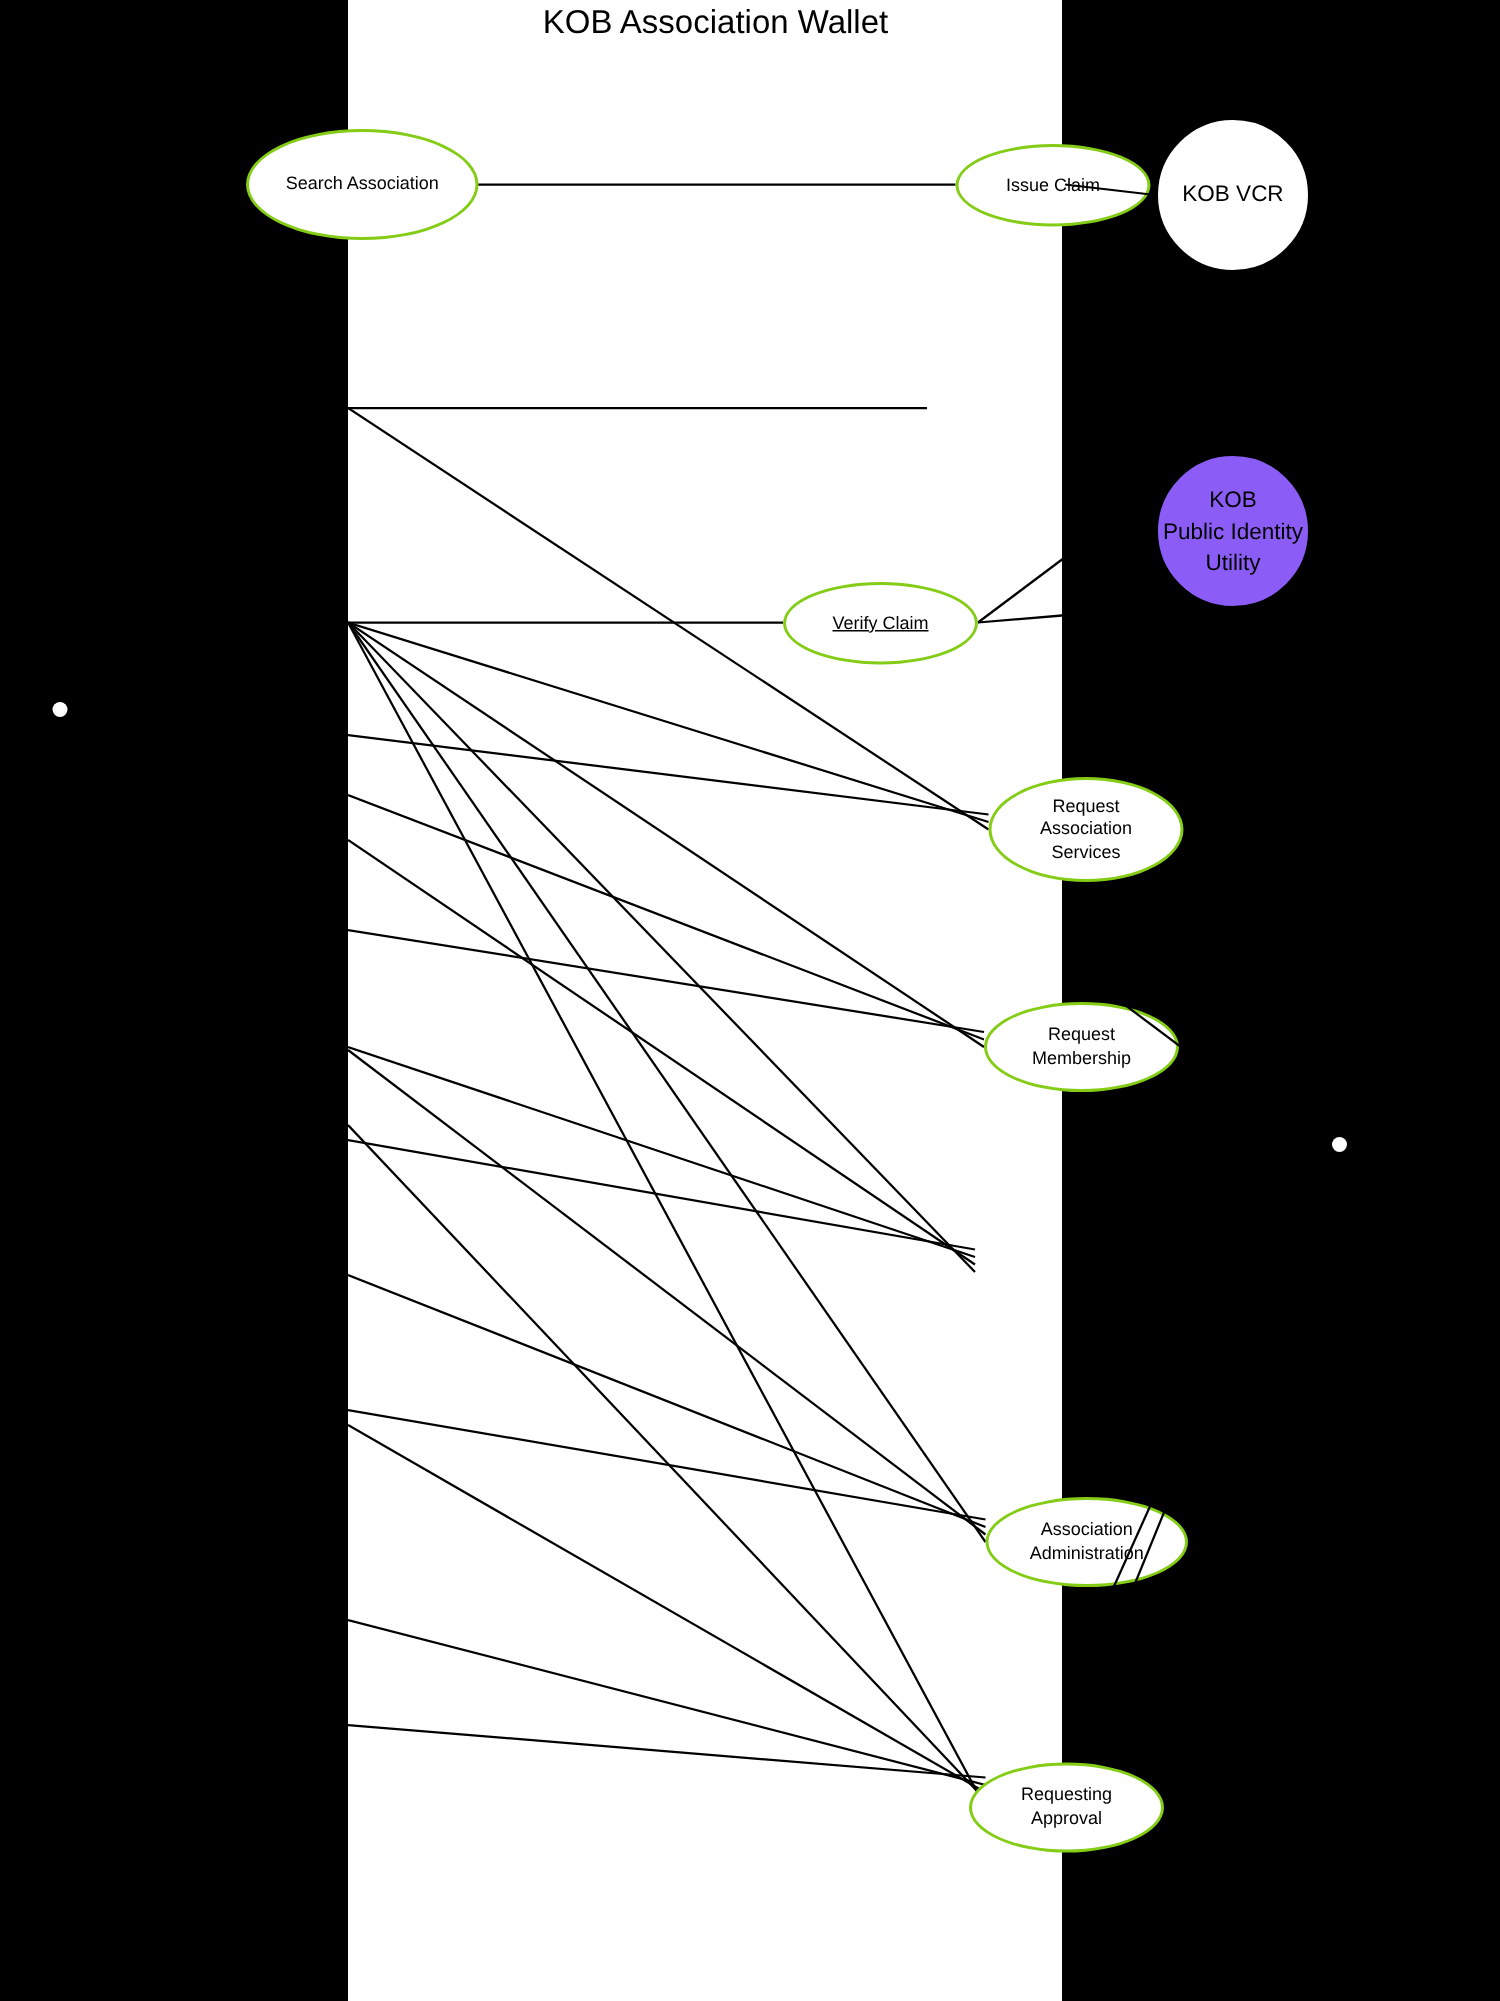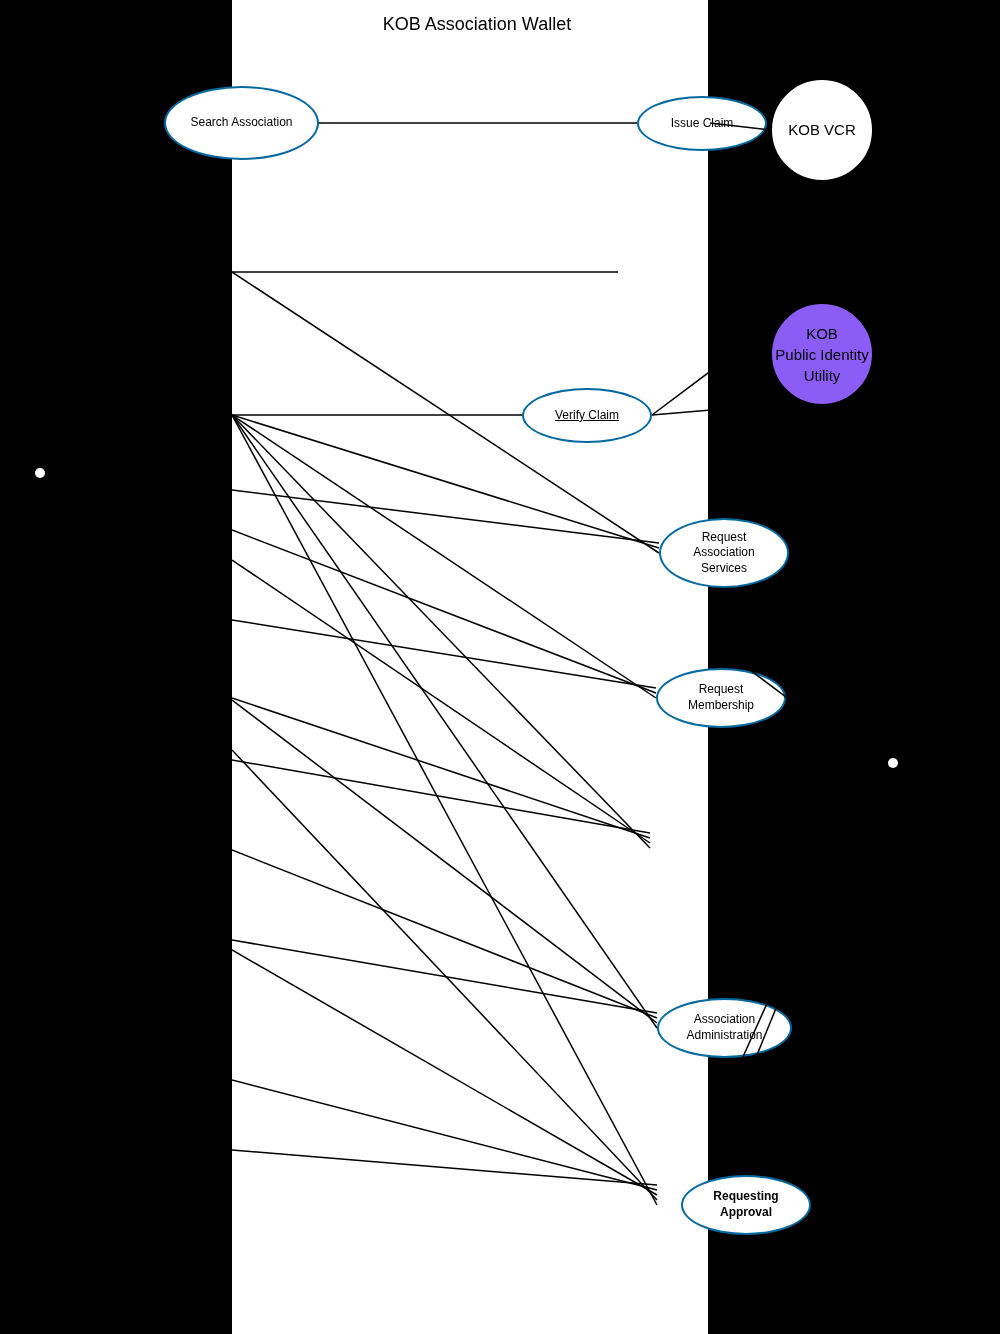--- a/index.html
+++ b/index.html
@@ -16,42 +16,42 @@
       left: 230px;
       top: 0;
       width: 480px;
       height: 1334px;
       background: #fff;
       border-left: 2px solid #000;
       border-right: 2px solid #000;
     }
     .diagram-title {
       text-align: center;
-      font-size: 18px;
+      font-size: 22px;
       font-weight: normal;
-      padding-top: 14px;
+      padding-top: 2px;
       padding-bottom: 10px;
       margin-left: 14px;
     }
     .actor-circle {
       position: absolute;
       border-radius: 50%;
       border: 2px solid #000;
       background: #fff;
       display: flex;
       align-items: center;
       justify-content: center;
       text-align: center;
       font-size: 13px;
       line-height: 1.3;
     }
     .use-case-ellipse {
       position: absolute;
       border-radius: 50%;
-      border: 2px solid #0369a1;
+      border: 2px solid #84cc16;
       background: #fff;
       display: flex;
       align-items: center;
       justify-content: center;
       text-align: center;
       font-size: 12px;
       line-height: 1.3;
     }
     svg.lines {
       position: absolute;
@@ -151,21 +151,21 @@
     <span style="white-space:pre-line;">Request
 Membership</span>
   </div>
 
 
   <div class="use-case-ellipse" style="left:425px; top:998px; width:135px; height:60px;">
     <span style="white-space:pre-line;">Association
 Administration</span>
   </div>
 
-  <div class="use-case-ellipse" style="left:449px; top:1175px; width:130px; height:60px;font-weight:bold;">
+  <div class="use-case-ellipse" style="left:414px; top:1175px; width:130px; height:60px;">
     <span style="white-space:pre-line;">Requesting
 Approval</span>
   </div>
 </div>
 
 <div class="actor-circle" style="position:absolute; left:770px; top:78px; width:104px; height:104px; border-radius:50%; border:2px solid #000; background:#fff; display:flex; align-items:center; justify-content:center; text-align:center; font-size:15px;">
   <span>KOB VCR</span>
 </div>
 
 <div class="actor-circle" style="position:absolute; left:770px; top:302px; width:104px; height:104px; border-radius:50%; border:2px solid #000; background:#8b5cf6; display:flex; align-items:center; justify-content:center; text-align:center; font-size:15px; line-height:1.4;">

